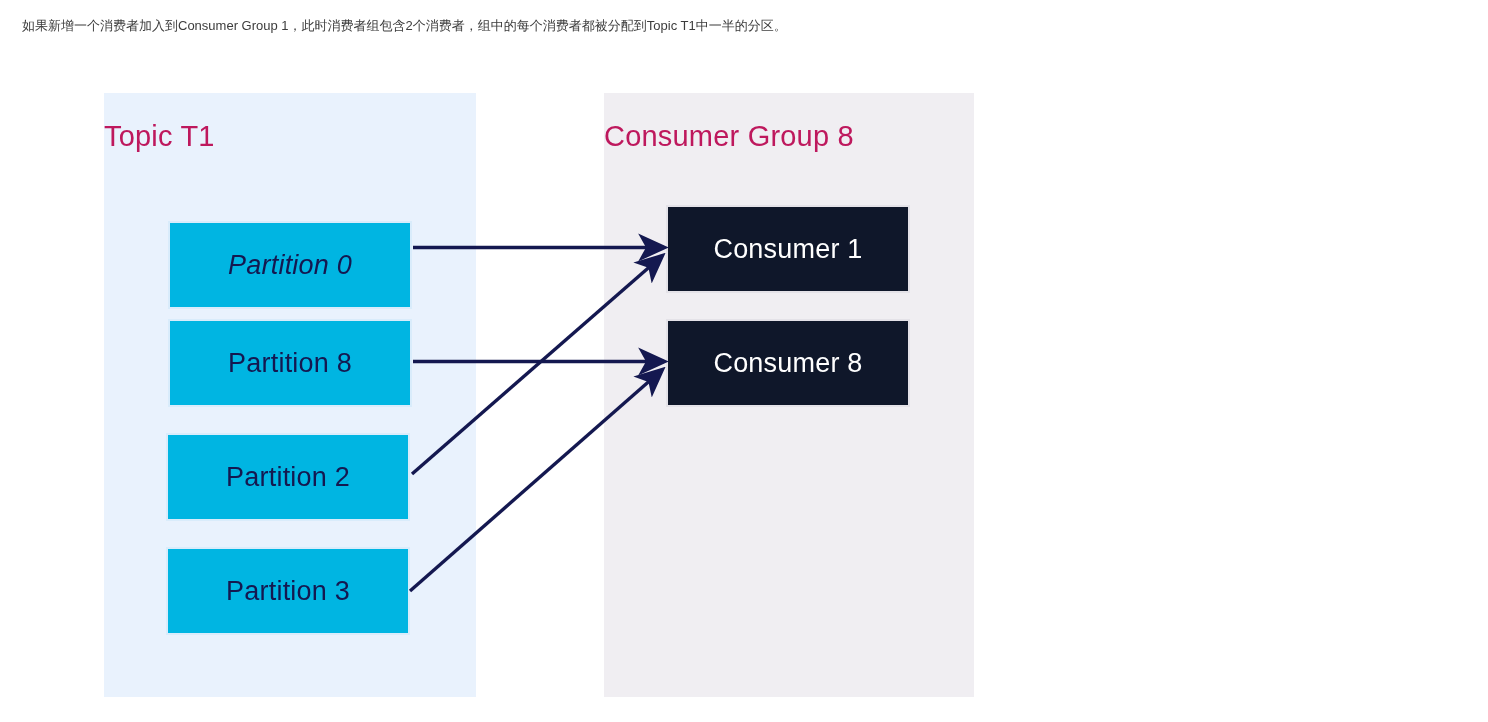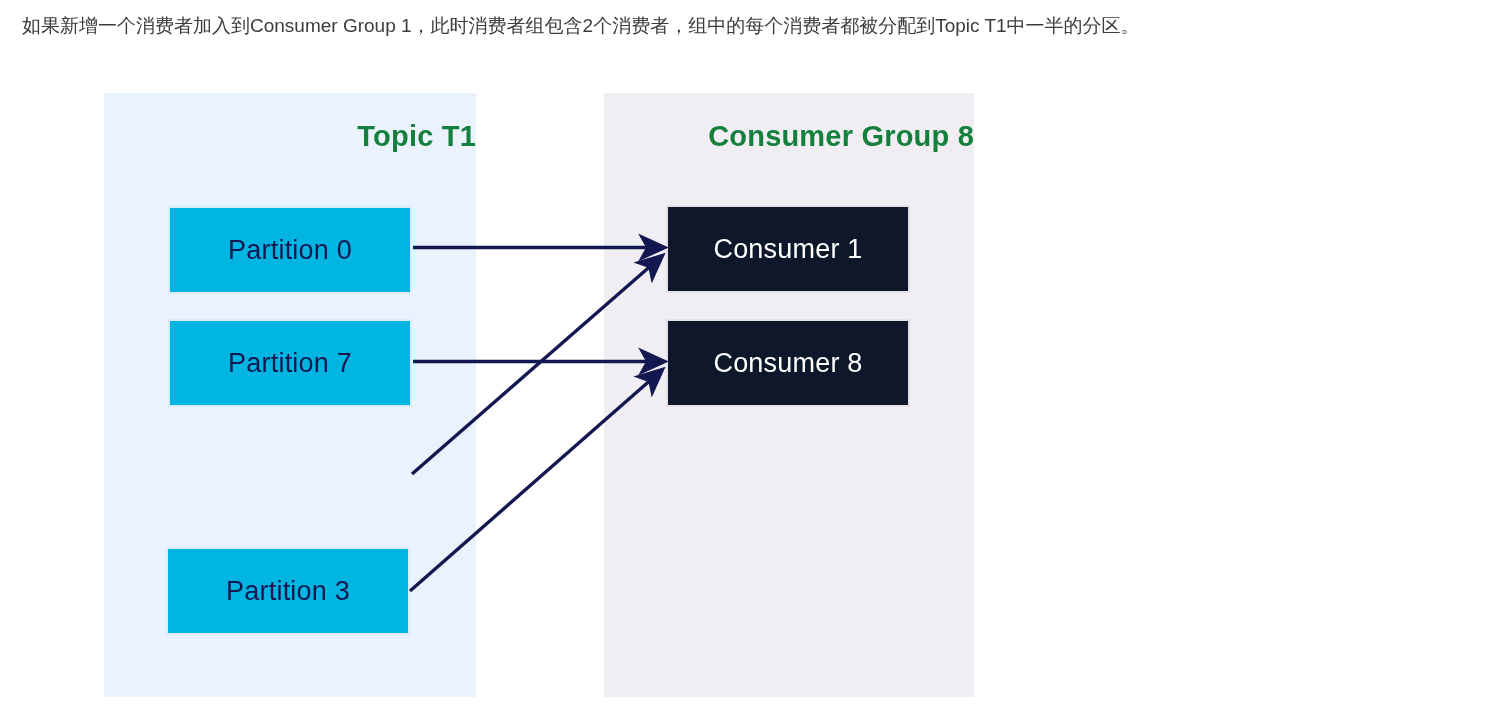--- a/index.html
+++ b/index.html
@@ -14,21 +14,21 @@
     color: #333333;
     overflow: hidden;
     position: relative;
   }
 
   #caption {
     position: absolute;
     left: 22px;
     top: 12px;
     width: 1450px;
-    font-size: 19px;
+    font-size: 13px;
     line-height: 28px;
     color: #3c3c3c;
     white-space: nowrap;
     letter-spacing: 0px;
   }
 
   #diagram {
     position: absolute;
     left: 0;
     top: 0;
@@ -54,24 +54,24 @@
     top: 93px;
     width: 370px;
     height: 604px;
     background: #f0eef2;
   }
 
   .panel-title {
     position: absolute;
     width: 100%;
     top: 27px;
-    text-align: right;
+    text-align: left;
     font-size: 29px;
-    font-weight: bold;
-    color: #15803d;
+    font-weight: normal;
+    color: #be185d;
     letter-spacing: 0.2px;
   }
 
   .node-box {
     position: absolute;
     box-sizing: border-box;
     display: flex;
     align-items: center;
     justify-content: center;
     font-size: 27px;
@@ -87,21 +87,21 @@
   }
 
   .consumer-box {
     background: #0f172a;
     color: #ffffff;
     border: 2px solid #e4e2e8;
     width: 244px;
     height: 88px;
   }
 
-  #p0 { left: 168px; top: 206px; }
+  #p0 { left: 168px; top: 221px; font-style: italic; }
   #p1 { left: 168px; top: 319px; }
   #p2 { left: 166px; top: 433px; }
   #p3 { left: 166px; top: 547px; }
 
   #c1 { left: 666px; top: 205px; }
   #c2 { left: 666px; top: 319px; }
 
   #arrows {
     position: absolute;
     left: 0;
@@ -120,21 +120,22 @@
 
   <div class="panel" id="topic-panel">
     <div class="panel-title">Topic T1</div>
   </div>
 
   <div class="panel" id="group-panel">
     <div class="panel-title">Consumer Group 8</div>
   </div>
 
   <div class="node-box partition-box" id="p0">Partition 0</div>
-  <div class="node-box partition-box" id="p1">Partition 7</div>
+  <div class="node-box partition-box" id="p1">Partition 8</div>
+  <div class="node-box partition-box" id="p2">Partition 2</div>
   <div class="node-box partition-box" id="p3">Partition 3</div>
 
   <div class="node-box consumer-box" id="c1">Consumer 1</div>
   <div class="node-box consumer-box" id="c2">Consumer 8</div>
 
   <svg id="arrows" viewBox="0 0 1488 722" xmlns="http://www.w3.org/2000/svg">
     <defs>
       <marker id="ah" markerWidth="9" markerHeight="9" refX="7.6" refY="4.5" orient="auto" markerUnits="strokeWidth">
         <path d="M0,0.4 L9,4.5 L0,8.6 L2.3,4.5 Z" fill="#141850"></path>
       </marker>

